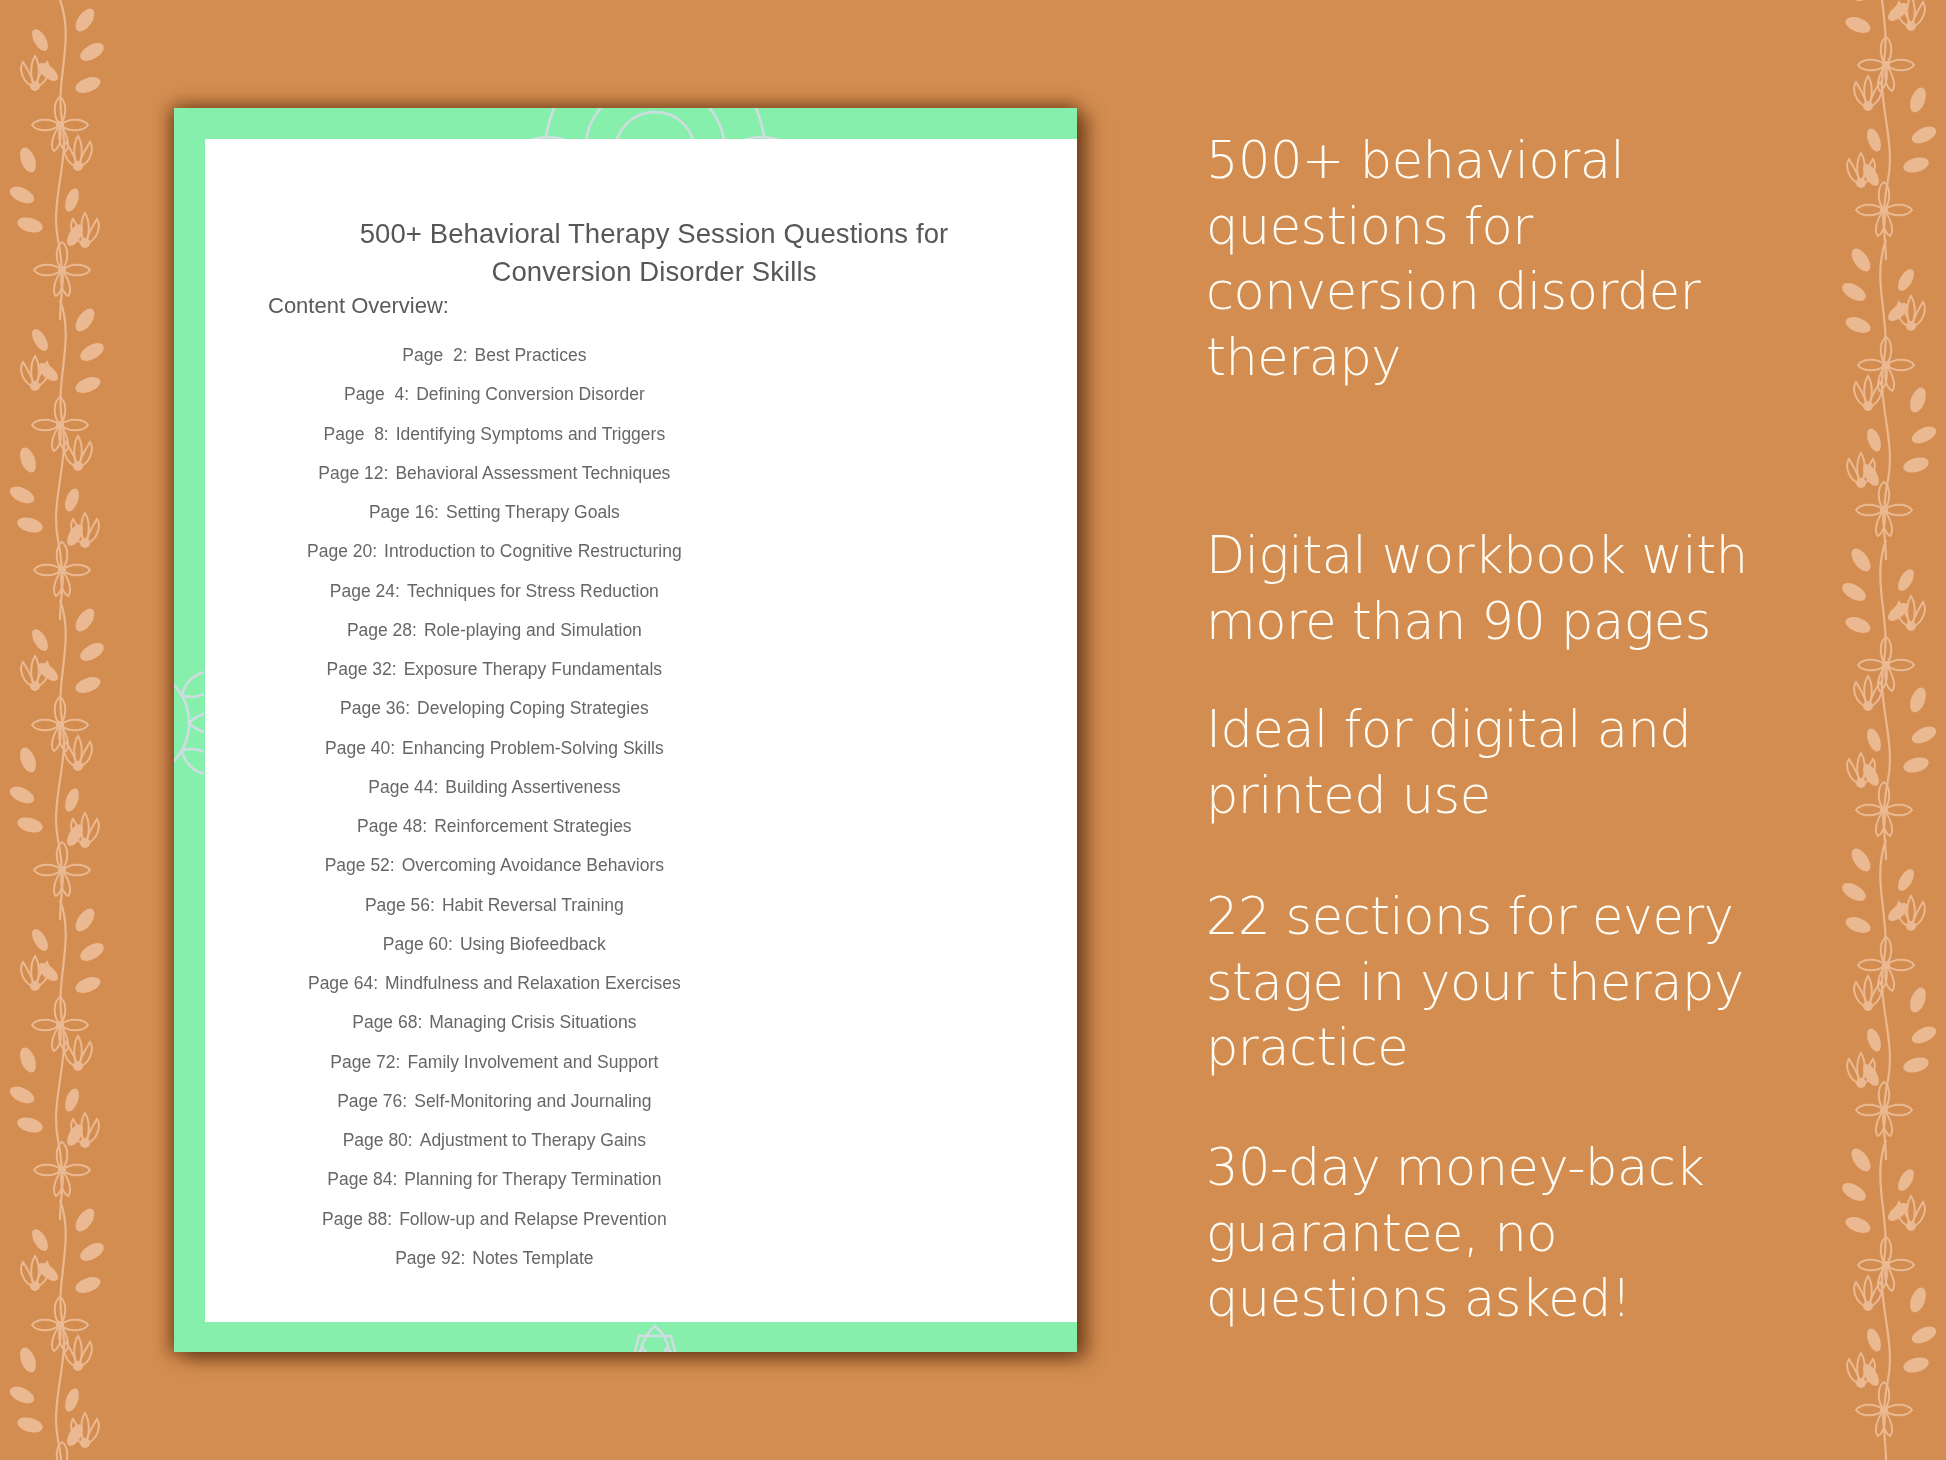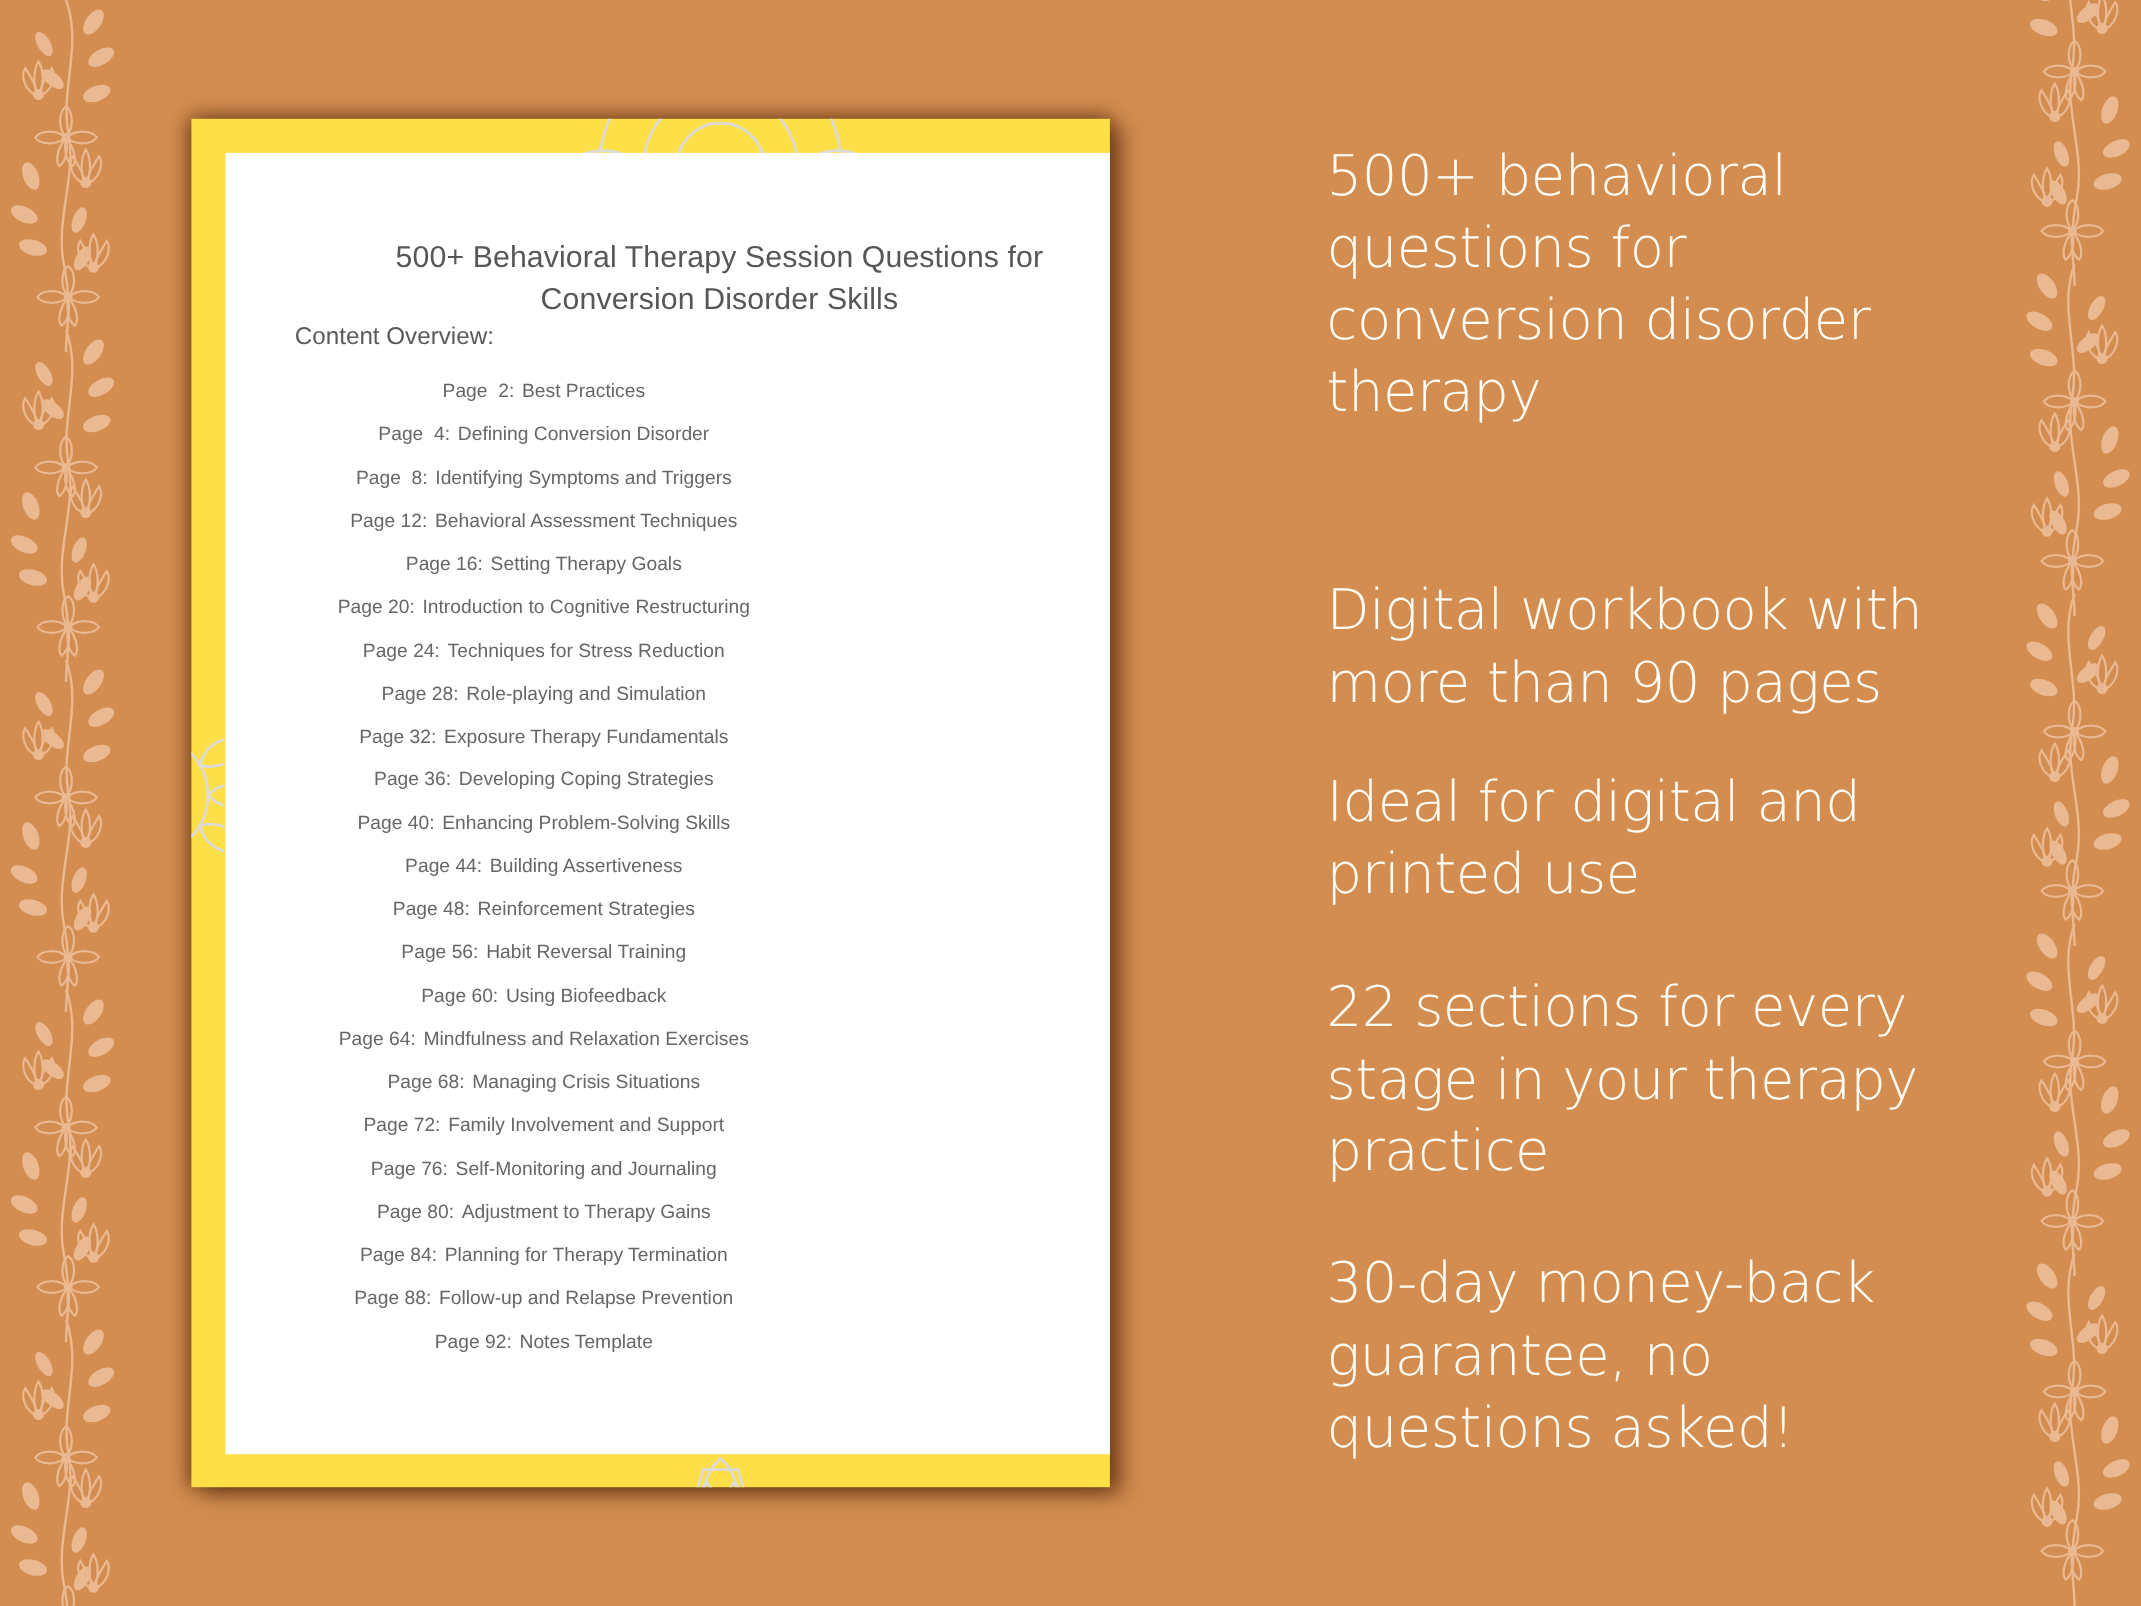--- a/index.html
+++ b/index.html
@@ -20,23 +20,23 @@
   }
   .floral.left { left: 0; }
   .floral.right { right: 0; }
   .floral svg { display: block; }
 
   
   .page {
     position: absolute;
     left: 174px;
     top: 108px;
-    width: 835px;
+    width: 903px;
     height: 1244px;
-    background: #fde047;
+    background: #86efac;
     box-shadow:
       10px 6px 18px rgba(90, 45, 15, 0.75),
       -6px 2px 14px rgba(90, 45, 15, 0.45),
       0 -6px 14px rgba(90, 45, 15, 0.35);
     overflow: hidden;
     padding-left: 36px;
   }
   .mandala {
     position: absolute;
     opacity: 0.9;
@@ -259,20 +259,21 @@
       <li><span class="pg">Page 12:</span><span class="sec">Behavioral Assessment Techniques</span></li>
       <li><span class="pg">Page 16:</span><span class="sec">Setting Therapy Goals</span></li>
       <li><span class="pg">Page 20:</span><span class="sec">Introduction to Cognitive Restructuring</span></li>
       <li><span class="pg">Page 24:</span><span class="sec">Techniques for Stress Reduction</span></li>
       <li><span class="pg">Page 28:</span><span class="sec">Role-playing and Simulation</span></li>
       <li><span class="pg">Page 32:</span><span class="sec">Exposure Therapy Fundamentals</span></li>
       <li><span class="pg">Page 36:</span><span class="sec">Developing Coping Strategies</span></li>
       <li><span class="pg">Page 40:</span><span class="sec">Enhancing Problem-Solving Skills</span></li>
       <li><span class="pg">Page 44:</span><span class="sec">Building Assertiveness</span></li>
       <li><span class="pg">Page 48:</span><span class="sec">Reinforcement Strategies</span></li>
+      <li><span class="pg">Page 52:</span><span class="sec">Overcoming Avoidance Behaviors</span></li>
       <li><span class="pg">Page 56:</span><span class="sec">Habit Reversal Training</span></li>
       <li><span class="pg">Page 60:</span><span class="sec">Using Biofeedback</span></li>
       <li><span class="pg">Page 64:</span><span class="sec">Mindfulness and Relaxation Exercises</span></li>
       <li><span class="pg">Page 68:</span><span class="sec">Managing Crisis Situations</span></li>
       <li><span class="pg">Page 72:</span><span class="sec">Family Involvement and Support</span></li>
       <li><span class="pg">Page 76:</span><span class="sec">Self-Monitoring and Journaling</span></li>
       <li><span class="pg">Page 80:</span><span class="sec">Adjustment to Therapy Gains</span></li>
       <li><span class="pg">Page 84:</span><span class="sec">Planning for Therapy Termination</span></li>
       <li><span class="pg">Page 88:</span><span class="sec">Follow-up and Relapse Prevention</span></li>
       <li><span class="pg">Page 92:</span><span class="sec">Notes Template</span></li>

